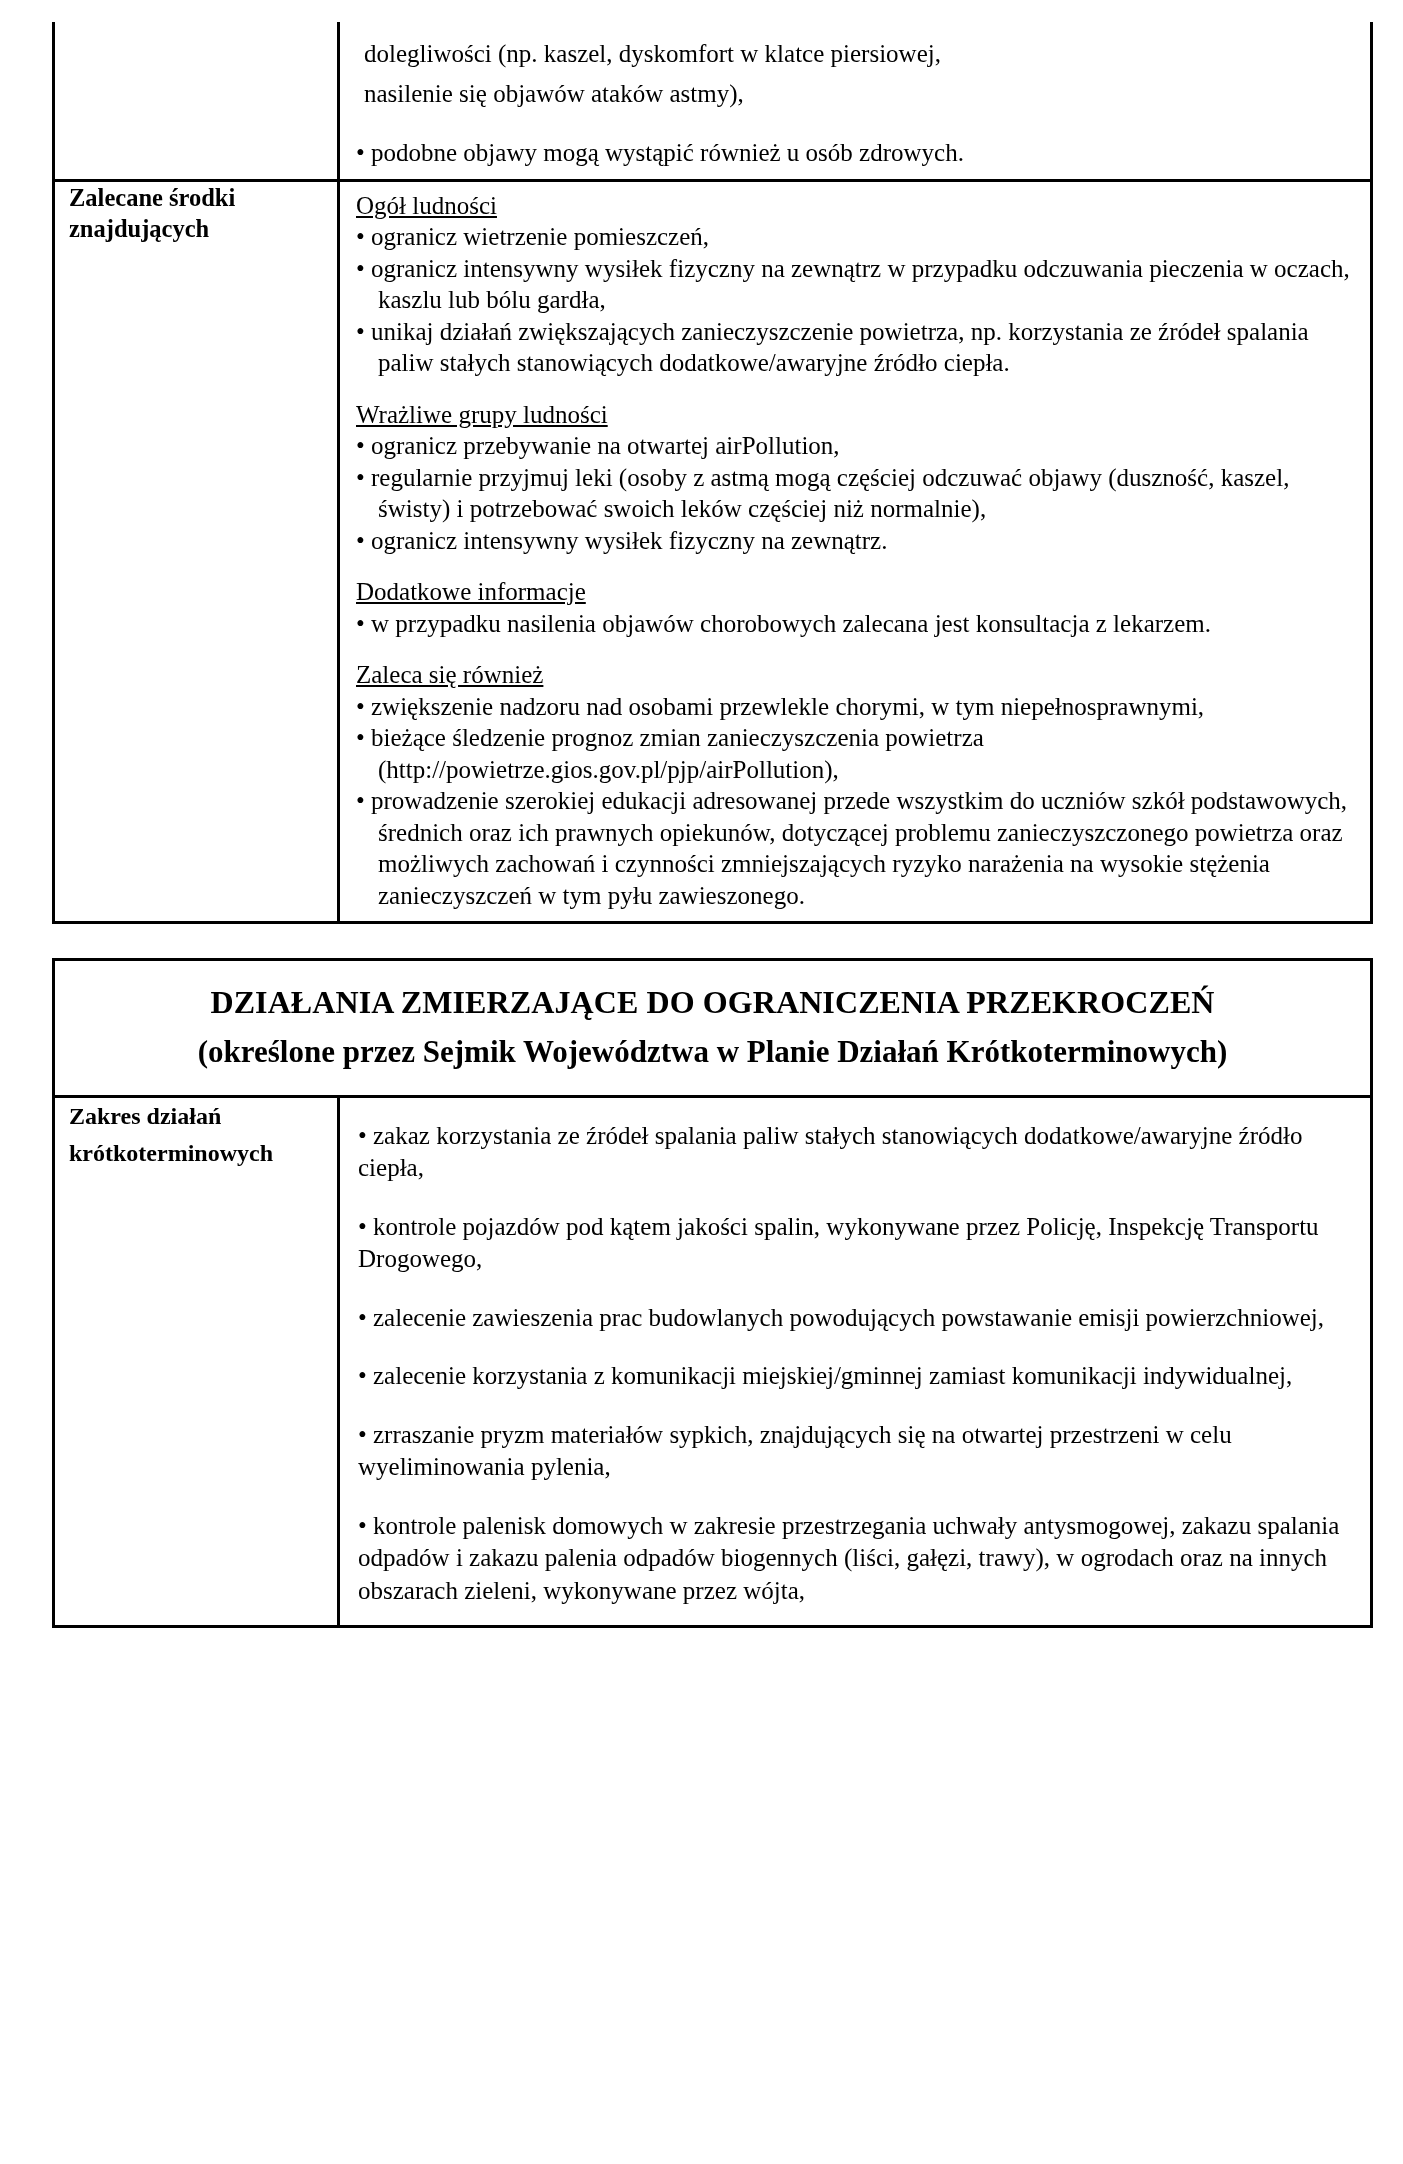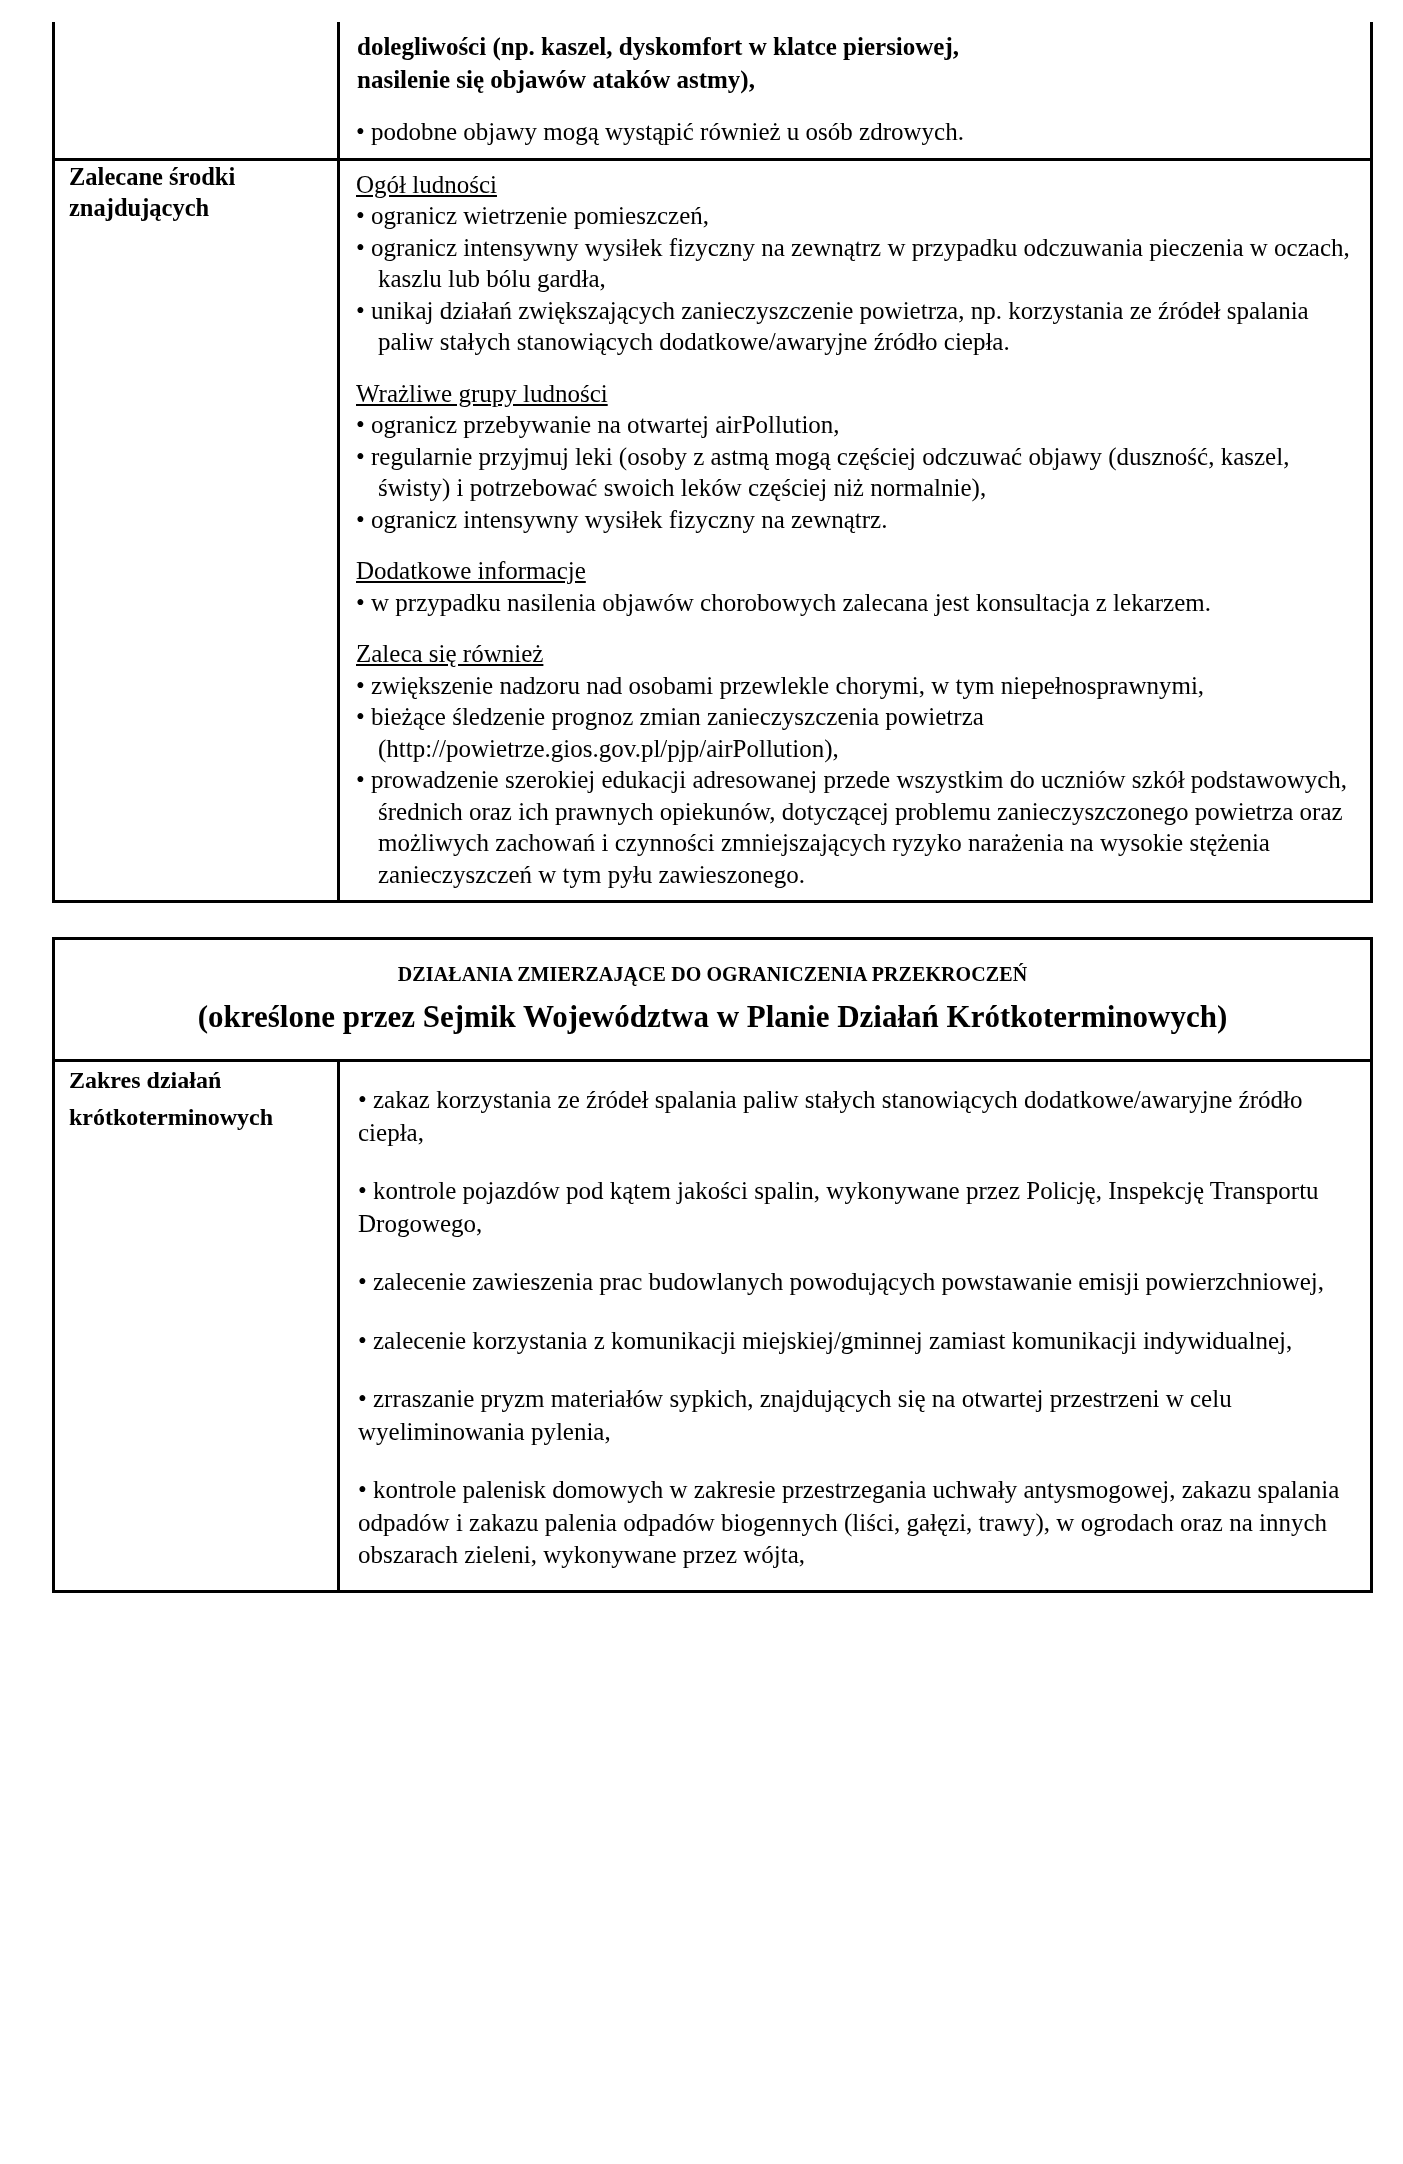--- a/index.html
+++ b/index.html
@@ -85,31 +85,30 @@
   .gap-md { height: 20px; }
 
   
   .bul {
     padding-left: 22px;
     text-indent: -22px;
     margin: 0;
   }
 
   .plain {
-    margin: 1px;
-    font-weight: bold;
+    margin: 8px;
   }
 
   
   .t2-header {
     text-align: center;
     font-weight: bold;
   }
   .t2-header .line1 {
-    font-size: 20px;
+    font-size: 32px;
     letter-spacing: 0.1px;
     line-height: 1.2;
     padding: 22px 18px 0 18px;
   }
   .t2-header .line2 {
     font-size: 31px;
     line-height: 1.2;
     padding: 12px 14px 24px 14px;
   }
 

